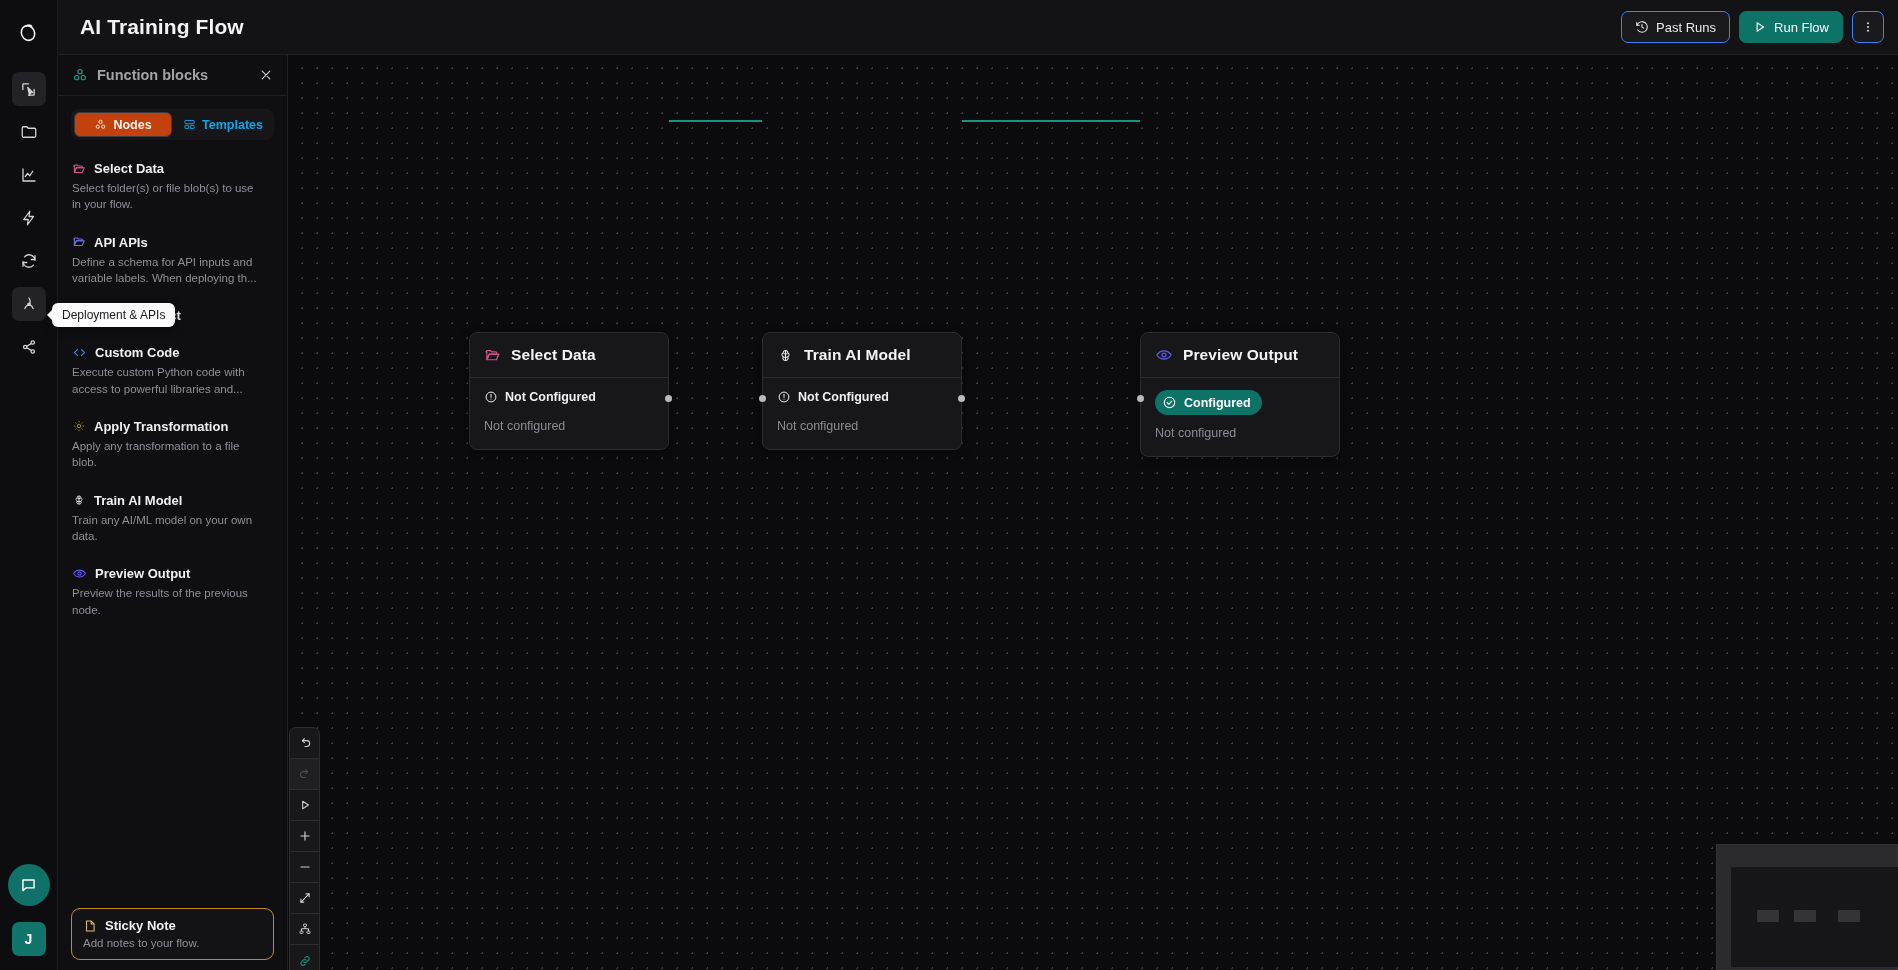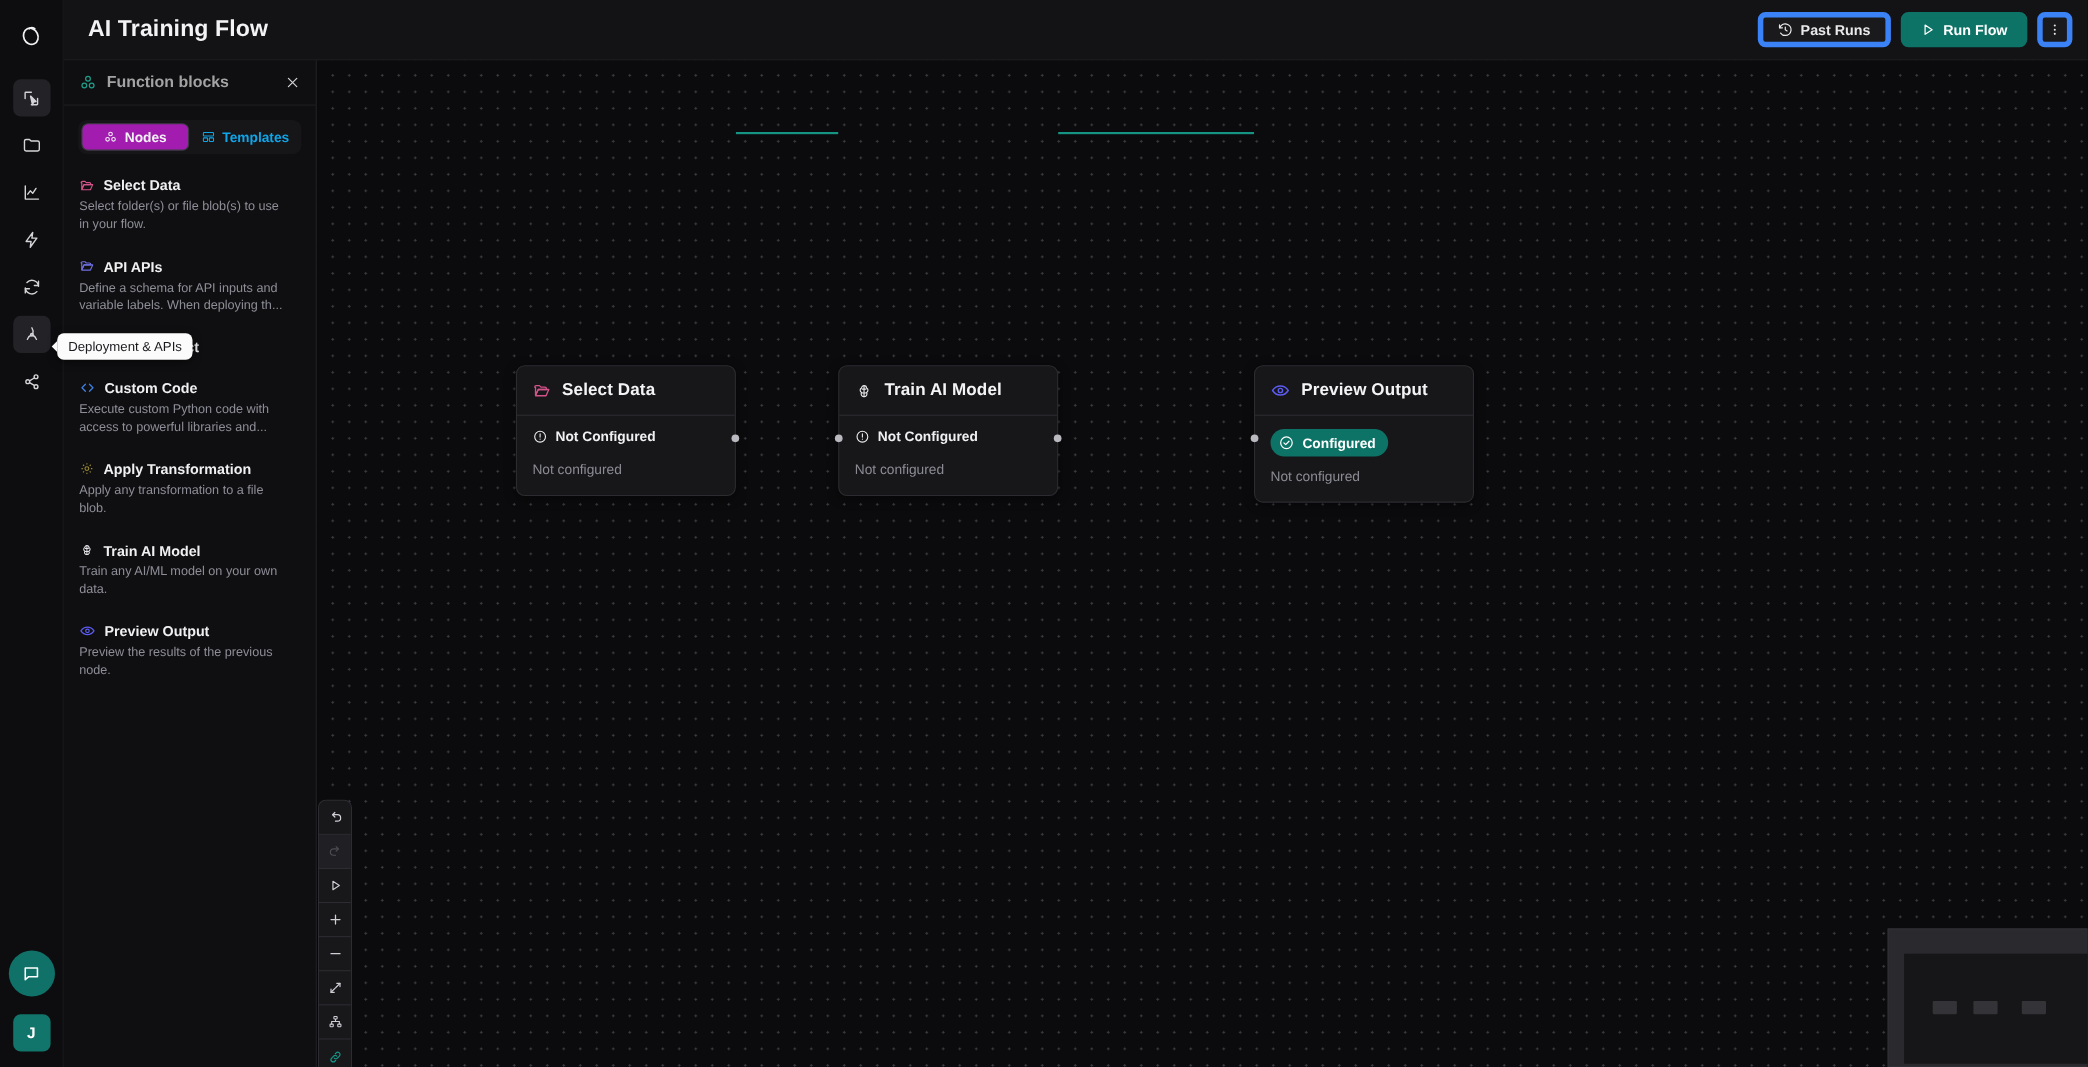--- a/index.html
+++ b/index.html
@@ -40,22 +40,22 @@
   .topbar {
     position: absolute; left: 58px; top: 0; right: 0; height: 55px;
     background: #131316; border-bottom: 1px solid #212124;
     display: flex; align-items: center; padding: 0 14px 0 22px; gap: 40px;
   }
   .topbar-title { font-size: 21px; font-weight: 700; letter-spacing: .1px; color: #f3f3f5; }
   .topbar-actions { margin-left: auto; display: flex; align-items: center; gap: 9px; }
   .btn {
     display: inline-flex; align-items: center; gap: 7px;
     height: 32px; padding: 0 13px; border-radius: 7px;
-    font-size: 13px; font-weight: 700; color: #e9e9ec;
-    border: 5px solid #3b82f6; background: #1a1a1d; white-space: nowrap;
+    font-size: 13px; font-weight: 400; color: #e9e9ec;
+    border: 1px solid #3b82f6; background: #1a1a1d; white-space: nowrap;
   }
   .btn-primary { background: #0d7367; border-color: #0d7367; color: #fff; }
   .btn-icon { width: 32px; padding: 0; justify-content: center; }
 
   
   .panel {
     position: absolute; left: 58px; top: 55px; width: 230px; bottom: 0;
     background: #0f0f11; border-right: 1px solid #212124;
     display: flex; flex-direction: column;
   }
@@ -63,21 +63,21 @@
     height: 41px; display: flex; align-items: center; gap: 9px;
     padding: 0 14px; border-bottom: 1px solid #1e1e21;
   }
   .panel-title { font-size: 14.5px; font-weight: 700; color: #a3a3a3; }
   .panel-close { margin-left: auto; color: #cfcfd4; display: flex; }
   .tabs { display: flex; margin: 13px 13px 4px; background: #161618;
     border-radius: 8px; padding: 3px; gap: 3px; }
   .tab { flex: 1; display: flex; align-items: center; justify-content: center;
     gap: 6px; height: 25px; font-size: 12.5px; font-weight: 600;
     border-radius: 6px; color: #0ea5e9; }
-  .tab.active { background: #a21caf; color: #f2f2f4;
+  .tab.active { background: #c2410c; color: #f2f2f4;
     border: 1px solid #3a3a40; }
   .node-list { flex: 1; overflow: hidden; padding: 10px 0 0; }
   .node-item { padding: 7px 14px 7px 14px; margin-bottom: 8px; }
   .node-item-head { display: flex; align-items: center; gap: 8px; }
   .node-item-title { font-size: 13px; font-weight: 700; color: #f0f0f2; }
   .node-item-desc { font-size: 11.5px; line-height: 1.42; color: #8e8e98;
     margin-top: 4px; padding-left: 0; max-width: 185px; }
   .sticky {
     margin: 0 13px 10px; border: 1px solid #c08a2c; border-radius: 9px;
     background: #131315; padding: 9px 11px 10px;
@@ -401,20 +401,32 @@
               <path d="M2.5 12S6 6.5 12 6.5 21.5 12 21.5 12 18 17.5 12 17.5 2.5 12 2.5 12z"></path>
               <circle cx="12" cy="12" r="2.6"></circle>
             </svg>
           </span>
           <span class="node-item-title">Preview Output</span>
         </div>
         <div class="node-item-desc">Preview the results of the previous node.</div>
       </div>
     </div>
 
+    <div class="sticky">
+      <div class="sticky-head">
+        <span>
+          <svg width="14" height="14" viewBox="0 0 24 24" fill="none" stroke="#e3b96a" stroke-width="1.8" stroke-linejoin="round">
+            <path d="M6 3.5h8l5 5v12H6v-17z"></path>
+              <path d="M14 3.5v5h5"></path>
+          </svg>
+        </span>
+        <span class="sticky-title">Sticky Note</span>
+      </div>
+      <div class="sticky-desc">Add notes to your flow.</div>
+    </div>
   </div>
 
   <div class="tooltip">Deployment &amp; APIs</div>
 
   <div class="canvas">
 
     <div class="edge" style="left:380px; width:93px;"></div>
     <div class="edge" style="left:673px; width:178px;"></div>
 
     <div class="flow-node" style="left:180px; top:277px;">

